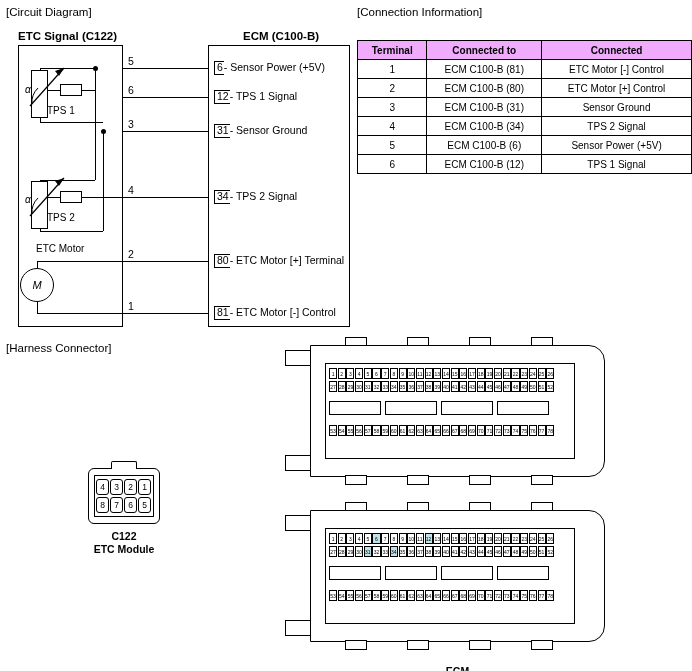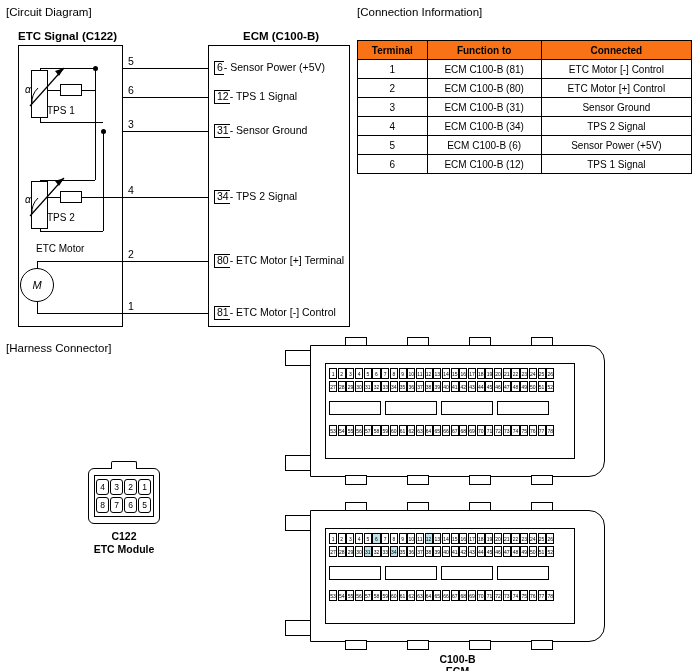--- a/index.html
+++ b/index.html
@@ -93,21 +93,21 @@
   }
   table.conn th, table.conn td {
     border: 1px solid #000;
     text-align: center;
     padding: 2px 4px;
     height: 14px;
     font-weight: normal;
   }
   table.conn th {
     font-weight: bold;
-    background: #f97316;
+    background: #f0abfc;
   }
 
   .c122-outer {
     width: 72px; height: 56px;
     border: 1.5px solid #000;
     border-radius: 6px;
     box-sizing: border-box;
     background: #fff;
     position: relative;
   }
@@ -290,21 +290,21 @@
   <div class="abs wire-h" style="left:37px; top:313px; width:86px;"></div>
 </div>
 
 <div class="abs sect-title" style="left:357px; top:6px;">[Connection Information]</div>
 
 <div class="abs" id="connection-info" style="top:40px;">
   <table class="conn">
     <thead>
       <tr>
         <th style="width:62px;">Terminal</th>
-        <th style="width:110px;">Function to</th>
+        <th style="width:110px;">Connected to</th>
         <th style="width:148px;">Connected</th>
       </tr>
     </thead>
     <tbody>
       <tr>
         <td>1</td>
         <td>ECM C100-B (81)</td>
         <td>ETC Motor [-] Control</td>
       </tr>
       <tr>
@@ -566,15 +566,14 @@
 
   <div class="ecm-tab" style="left:60px; top:130px; width:22px; height:10px;"></div>
   <div class="ecm-tab" style="left:122px; top:130px; width:22px; height:10px;"></div>
   <div class="ecm-tab" style="left:184px; top:130px; width:22px; height:10px;"></div>
   <div class="ecm-tab" style="left:246px; top:130px; width:22px; height:10px;"></div>
   <div class="ecm-tab" style="left:60px; top:-8px; width:22px; height:9px;"></div>
   <div class="ecm-tab" style="left:122px; top:-8px; width:22px; height:9px;"></div>
   <div class="ecm-tab" style="left:184px; top:-8px; width:22px; height:9px;"></div>
   <div class="ecm-tab" style="left:246px; top:-8px; width:22px; height:9px;"></div>
 
-  <div class="conn-caption" style="left:0; top:143px;">C100-B</div>
   <div class="conn-caption" style="left:0; top:155px;">ECM</div>
 </div>
 
 </body></html>

